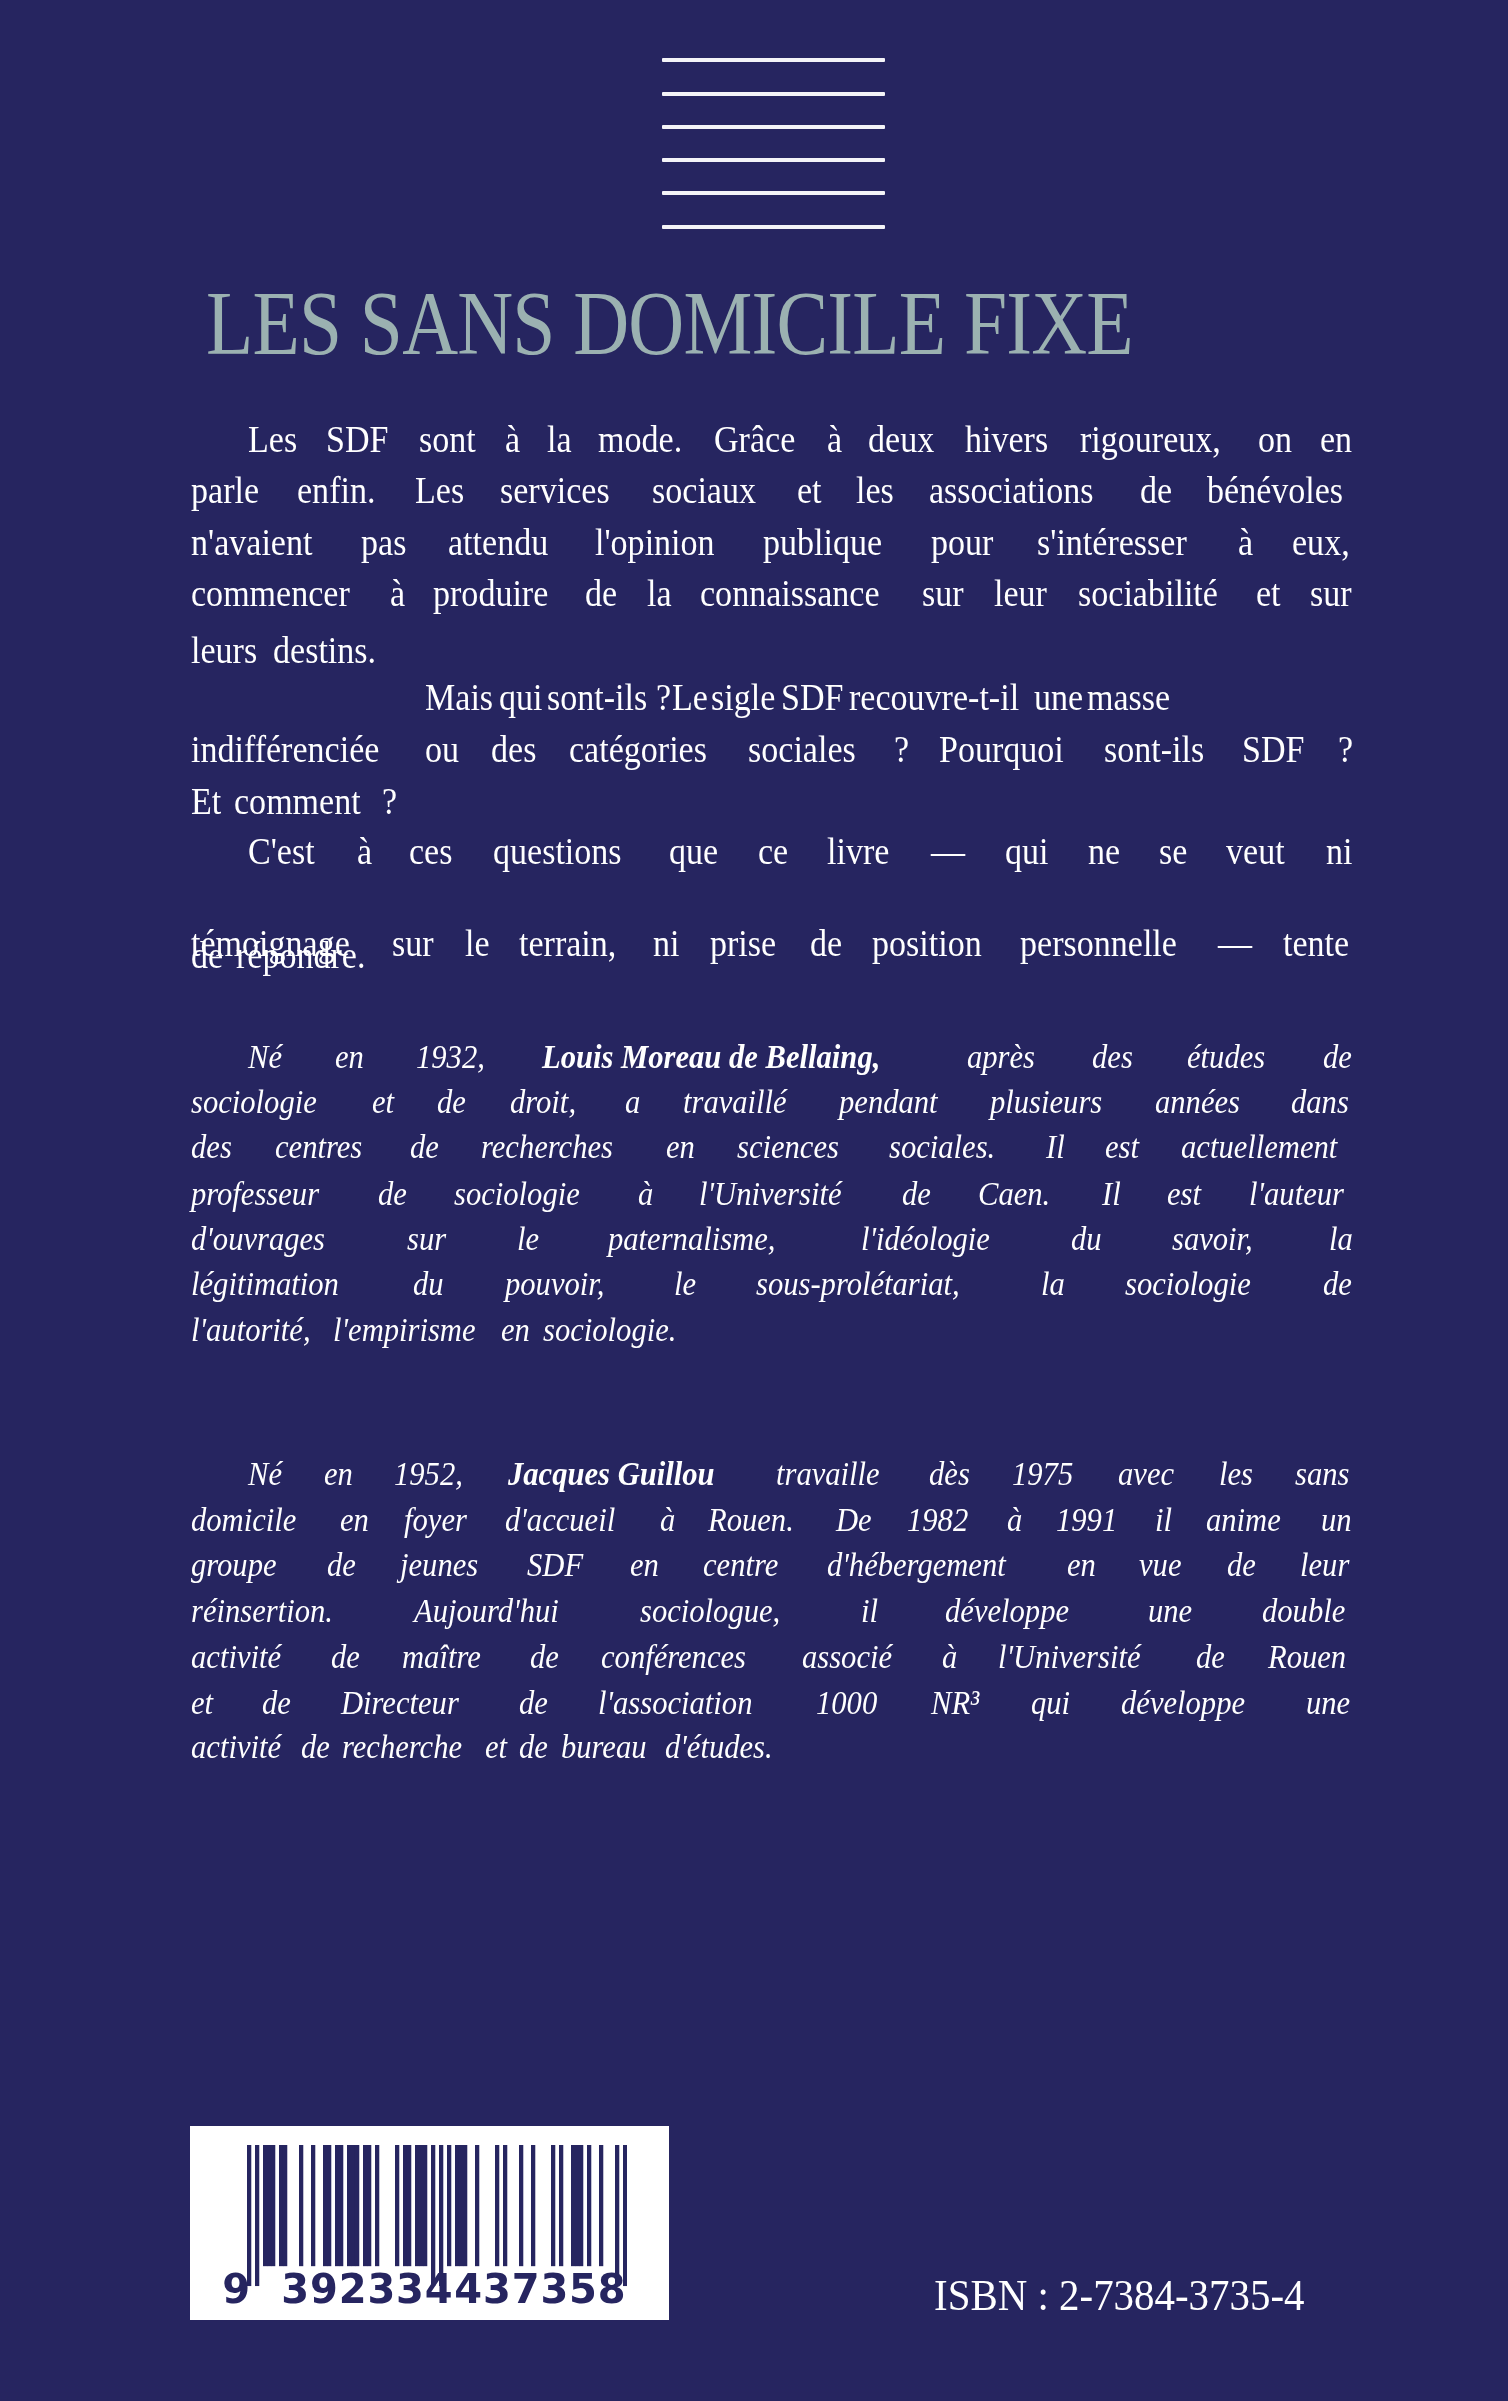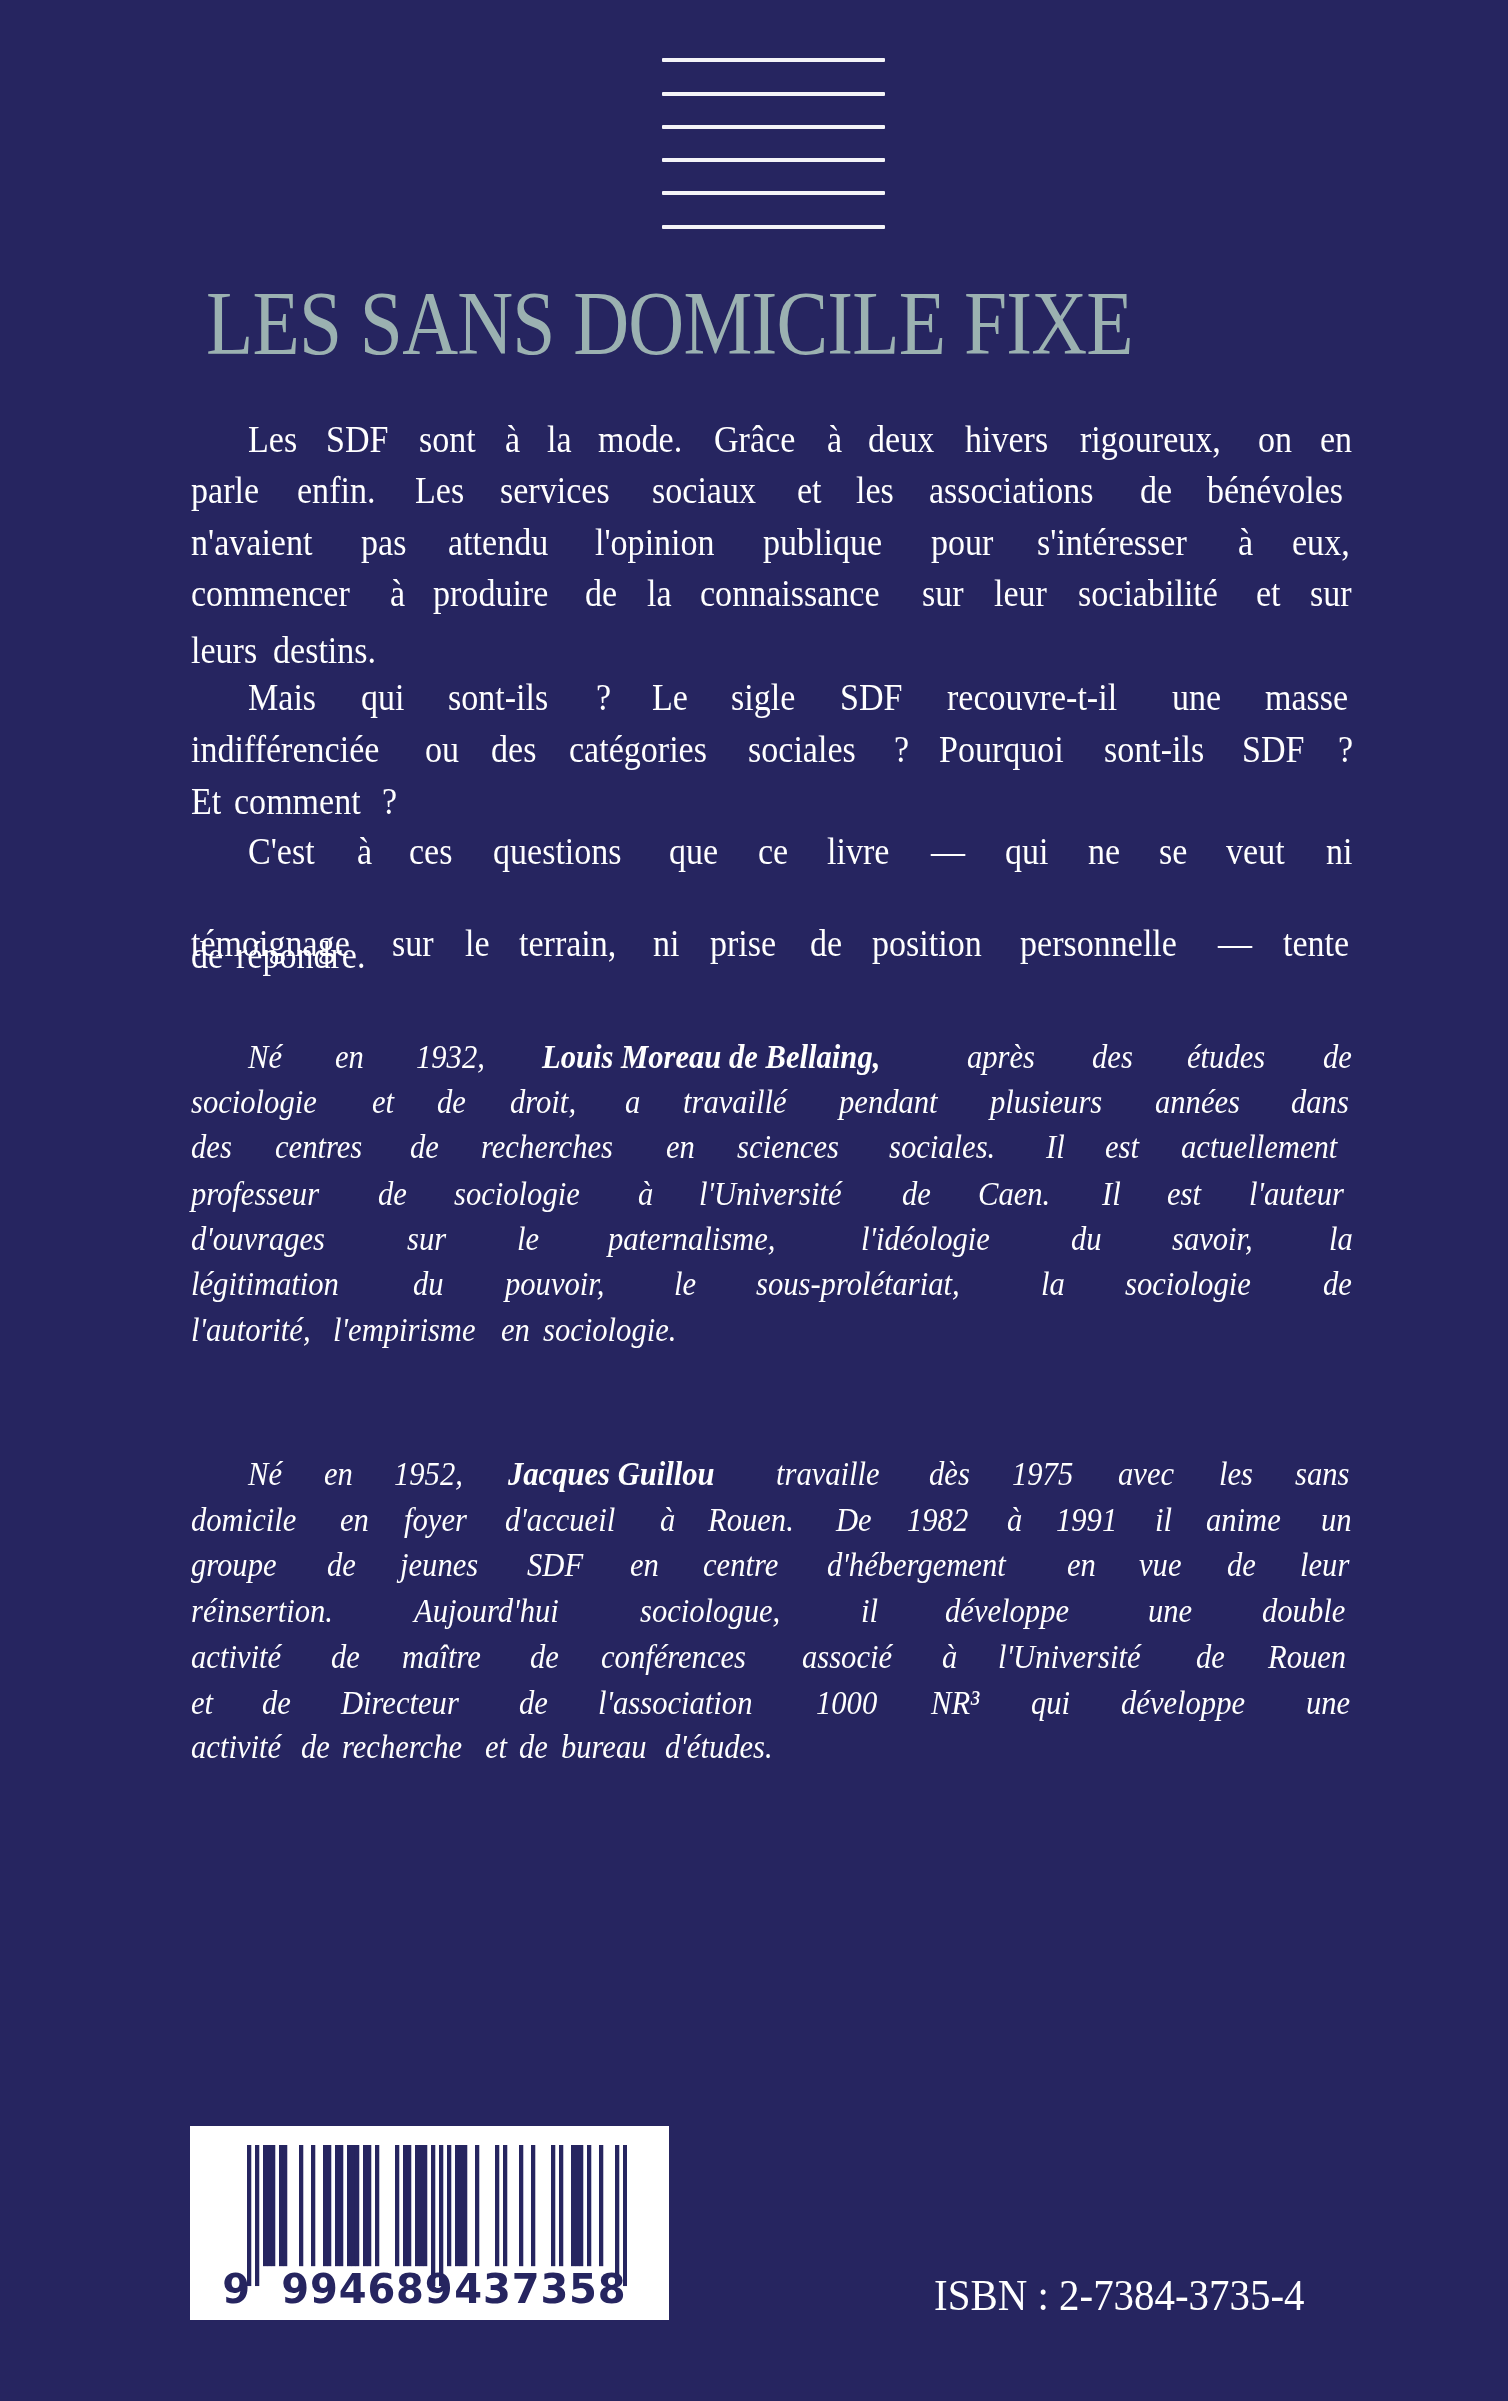--- a/index.html
+++ b/index.html
@@ -115,21 +115,21 @@
       <span class="w">sur</span>
       <span class="w">leur</span>
       <span class="w">sociabilité</span>
       <span class="w">et</span>
       <span class="w">sur</span>
     </div>
     <div class="line body-line last" style="top: 630px;">
       <span class="w">leurs</span>
       <span class="w">destins.</span>
     </div>
-    <div class="line body-line indent" style="top: 677px;">
+    <div class="line body-line indent" style="top: 677px; justify-content: center;">
       <span class="w">Mais</span>
       <span class="w">qui</span>
       <span class="w">sont-ils</span>
       <span class="w">?</span>
       <span class="w">Le</span>
       <span class="w">sigle</span>
       <span class="w">SDF</span>
       <span class="w">recouvre-t-il</span>
       <span class="w">une</span>
       <span class="w">masse</span>
@@ -389,21 +389,21 @@
       <rect x="342.76" y="0" width="4.53" height="128" fill="#262560"></rect>
       <rect x="346.99" y="0" width="4.53" height="128" fill="#262560"></rect>
       <rect x="351.22" y="0" width="4.53" height="128" fill="#262560"></rect>
       <rect x="359.68" y="0" width="4.53" height="128" fill="#262560"></rect>
       <rect x="372.38" y="0" width="4.53" height="128" fill="#262560"></rect>
       <rect x="389.31" y="0" width="4.53" height="149" fill="#262560"></rect>
       <rect x="397.77" y="0" width="4.53" height="149" fill="#262560"></rect>
     </svg>
   <div class="barcode-digits">
     <span style="left:19px">9</span>
-    <span style="left:78px">994689</span>
+    <span style="left:78px">392334</span>
     <span style="left:251px">437358</span>
   </div>
 </div>
 
 <div class="isbn">
   <span>ISBN : 2-7384-3735-4</span>
 </div>
 
 
 </body></html>

